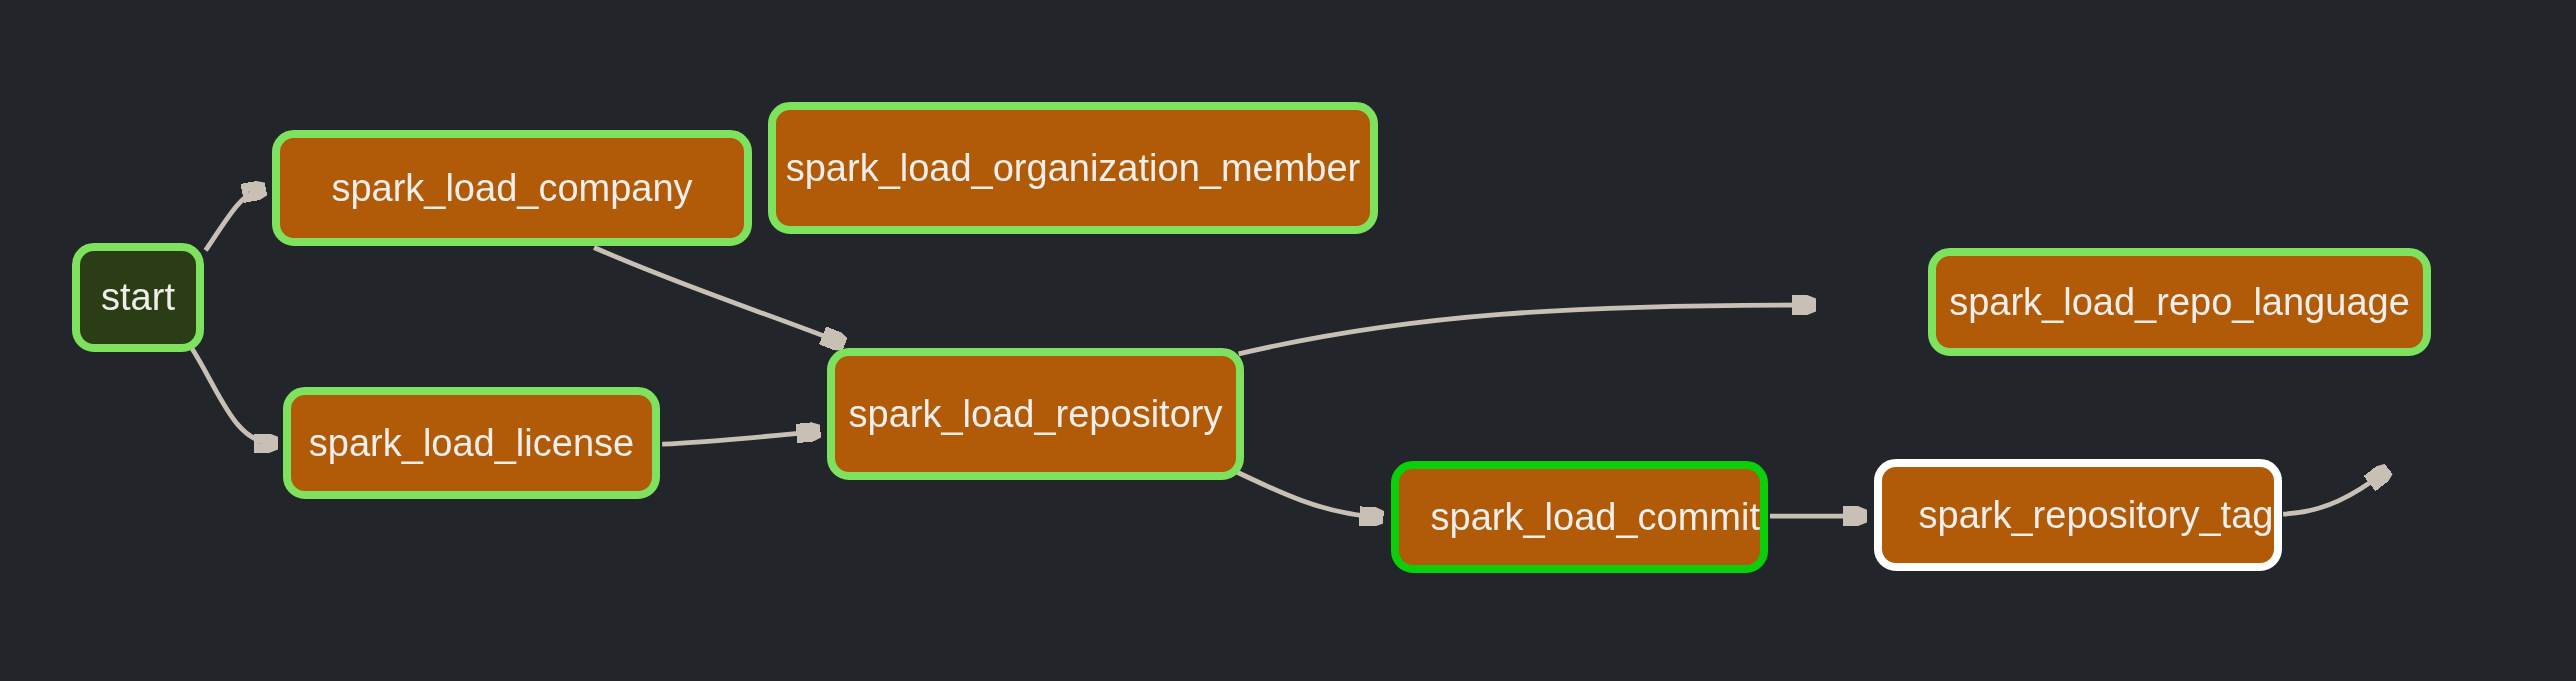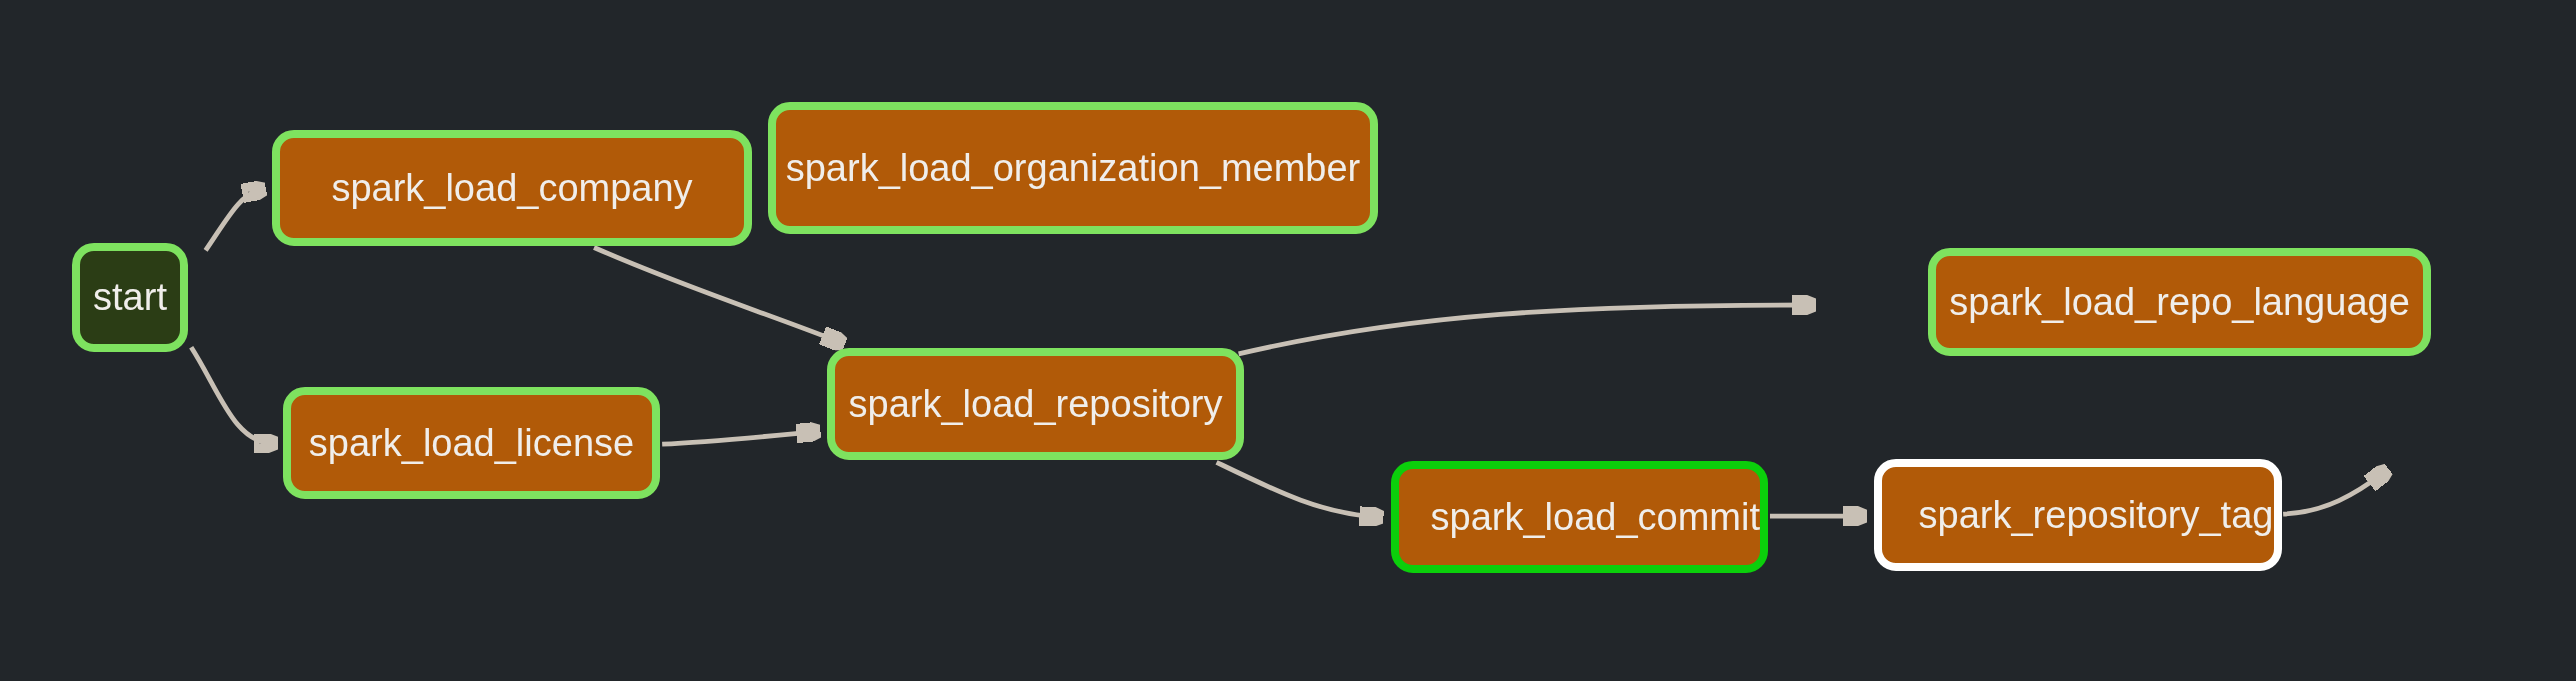--- a/index.html
+++ b/index.html
@@ -30,25 +30,25 @@
     font-size: 38px;
     white-space: nowrap;
     cursor: pointer;
   }
   .fill-task     { background: #b15a08; }
   .fill-terminal { background: #2b3d15; }
   .border-success { border-color: #7ee25f; }
   .border-running { border-color: #0bcf0b; justify-content: flex-end; }
   .border-none    { border-color: #ffffff; }
 
-  .n-start        { left: 72px;   top: 243px; width: 116px; height: 109px; }
+  .n-start        { left: 72px;   top: 243px; width: 132px; height: 109px; }
   .n-company      { left: 272px;  top: 130px; width: 480px; height: 116px; }
   .n-orgmember    { left: 768px;  top: 102px; width: 610px; height: 132px; }
   .n-license      { left: 283px;  top: 387px; width: 377px; height: 112px; }
-  .n-repository   { left: 827px;  top: 348px; width: 417px; height: 112px; }
+  .n-repository   { left: 827px;  top: 348px; width: 417px; height: 132px; }
   .n-repolanguage { left: 1928px; top: 248px; width: 503px; height: 108px; }
   .n-commit       { left: 1391px; top: 461px; width: 377px; height: 112px; }
   .n-repotag      { left: 1874px; top: 459px; width: 408px; height: 112px; padding-left: 36px; }
   .n-end          { left: 2379px; top: 348px; width: 134px; height: 115px; }
 </style>
 </head>
 <body>
 
 <div class="canvas">
 

